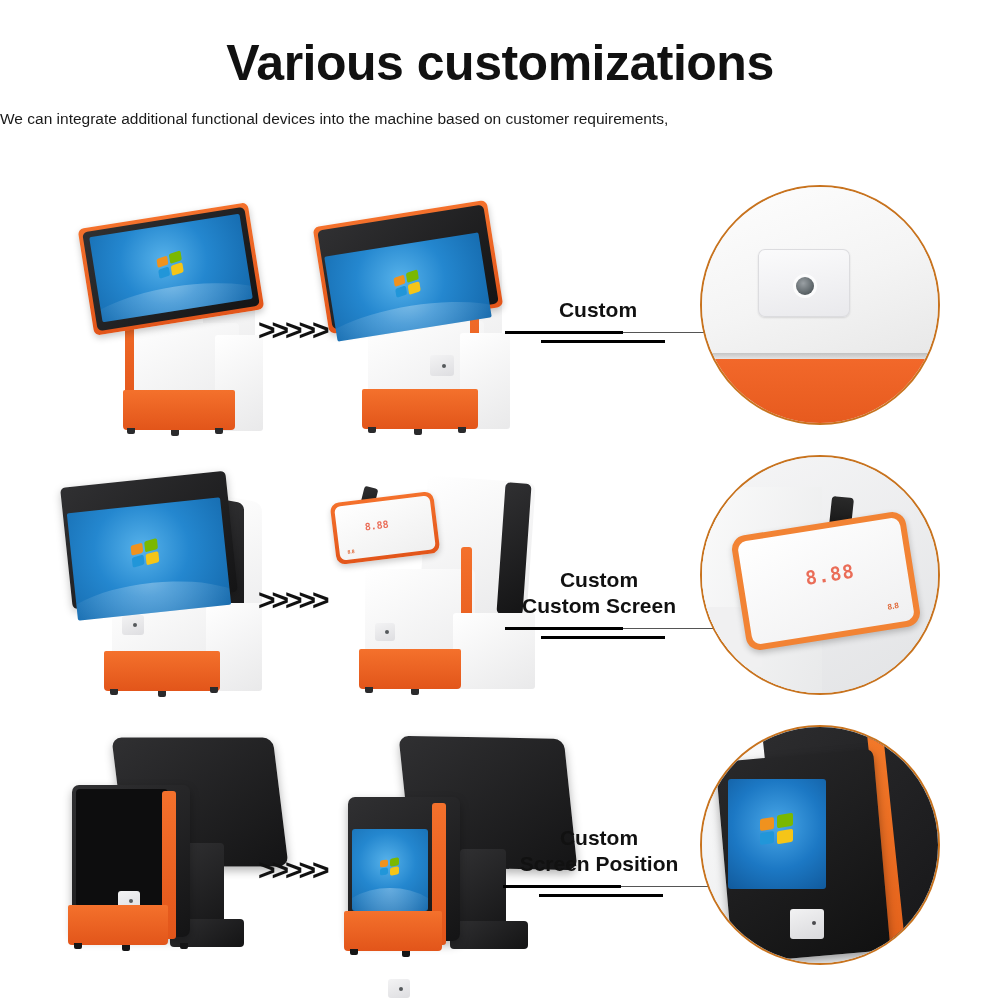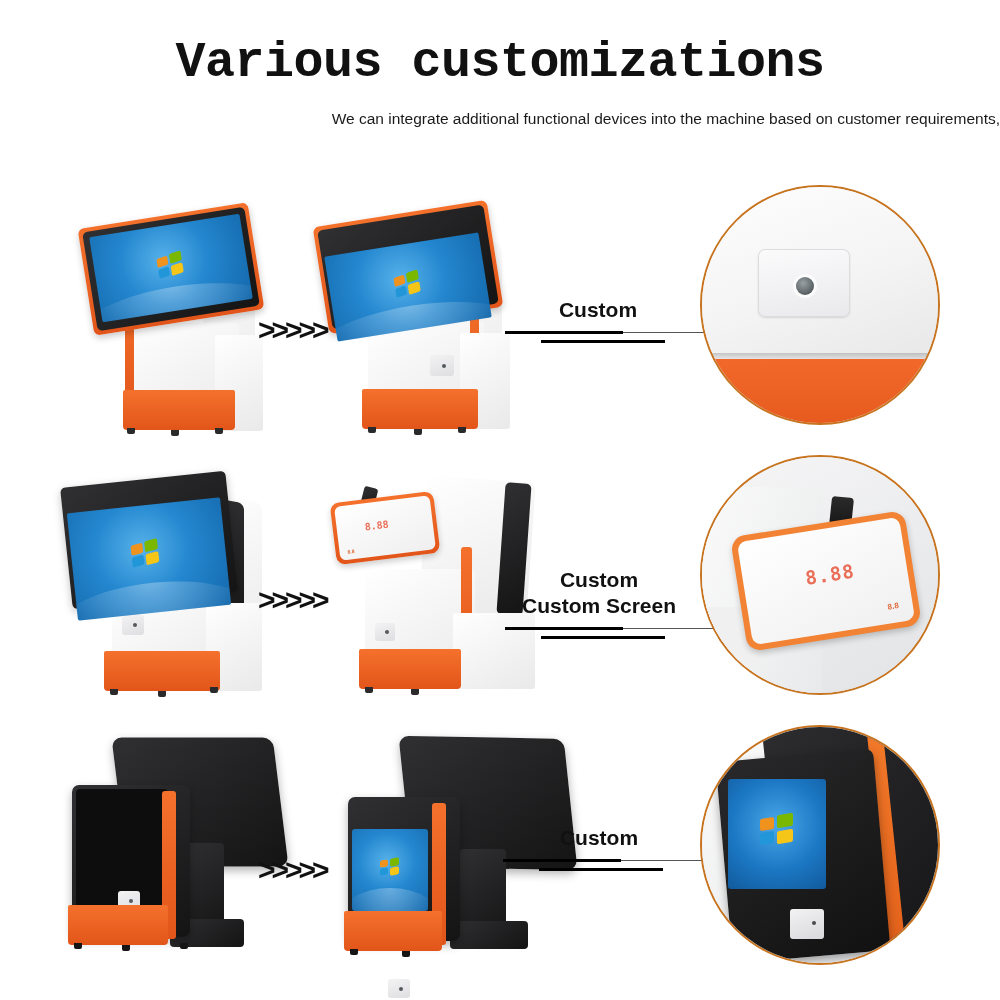--- a/index.html
+++ b/index.html
@@ -11,25 +11,24 @@
     position:relative;
   }
   .page{position:relative;width:1000px;height:1000px;}
 
   
   .title{
     position:absolute;left:0;top:34px;width:1000px;
     text-align:center;
     font-size:50px;font-weight:bold;color:#111111;
     letter-spacing:-0.5px;
-    font-family:Liberation Mono, monospace;
   }
   .subtitle{
     position:absolute;left:0;top:108px;width:1000px;
-    text-align:right;
+    text-align:left;
     font-size:15.5px;color:#1a1a1a;line-height:22px;
   }
   .subtitle div{white-space:nowrap;}
 
   
   .row{position:absolute;left:0;width:1000px;height:270px;}
   .row1{top:185px;}
   .row2{top:455px;}
   .row3{top:725px;}
 
@@ -337,20 +336,21 @@
       </div>
       <div class="dev org" style="left:100px;top:66px;width:14px;height:142px;border-radius:3px;"></div>
       <div class="dev scanbox" style="left:56px;top:160px;width:22px;height:19px;"></div>
       <div class="dev org" style="left:12px;top:174px;width:98px;height:40px;border-radius:2px 2px 4px 4px;"></div>
       <div class="dev" style="left:18px;top:212px;width:8px;height:6px;background:#151516;border-radius:0 0 2px 2px;"></div>
       <div class="dev" style="left:70px;top:214px;width:8px;height:6px;background:#151516;border-radius:0 0 2px 2px;"></div>
     </div>
 
     <div class="label-block" style="left:487px;top:100px;width:224px;">
       <div class="ltext">Custom</div>
+      <div class="ltext">Screen Position</div>
       <div class="rules">
         <span class="rule r-a" style="left:16px;"></span>
         <span class="rule r-b" style="left:134px;"></span>
         <span class="rule r-c" style="left:52px;"></span>
       </div>
     </div>
 
     <div class="callout" style="left:700px;top:0px;">
       <div class="inner">
         <div class="c3-bg"></div>

